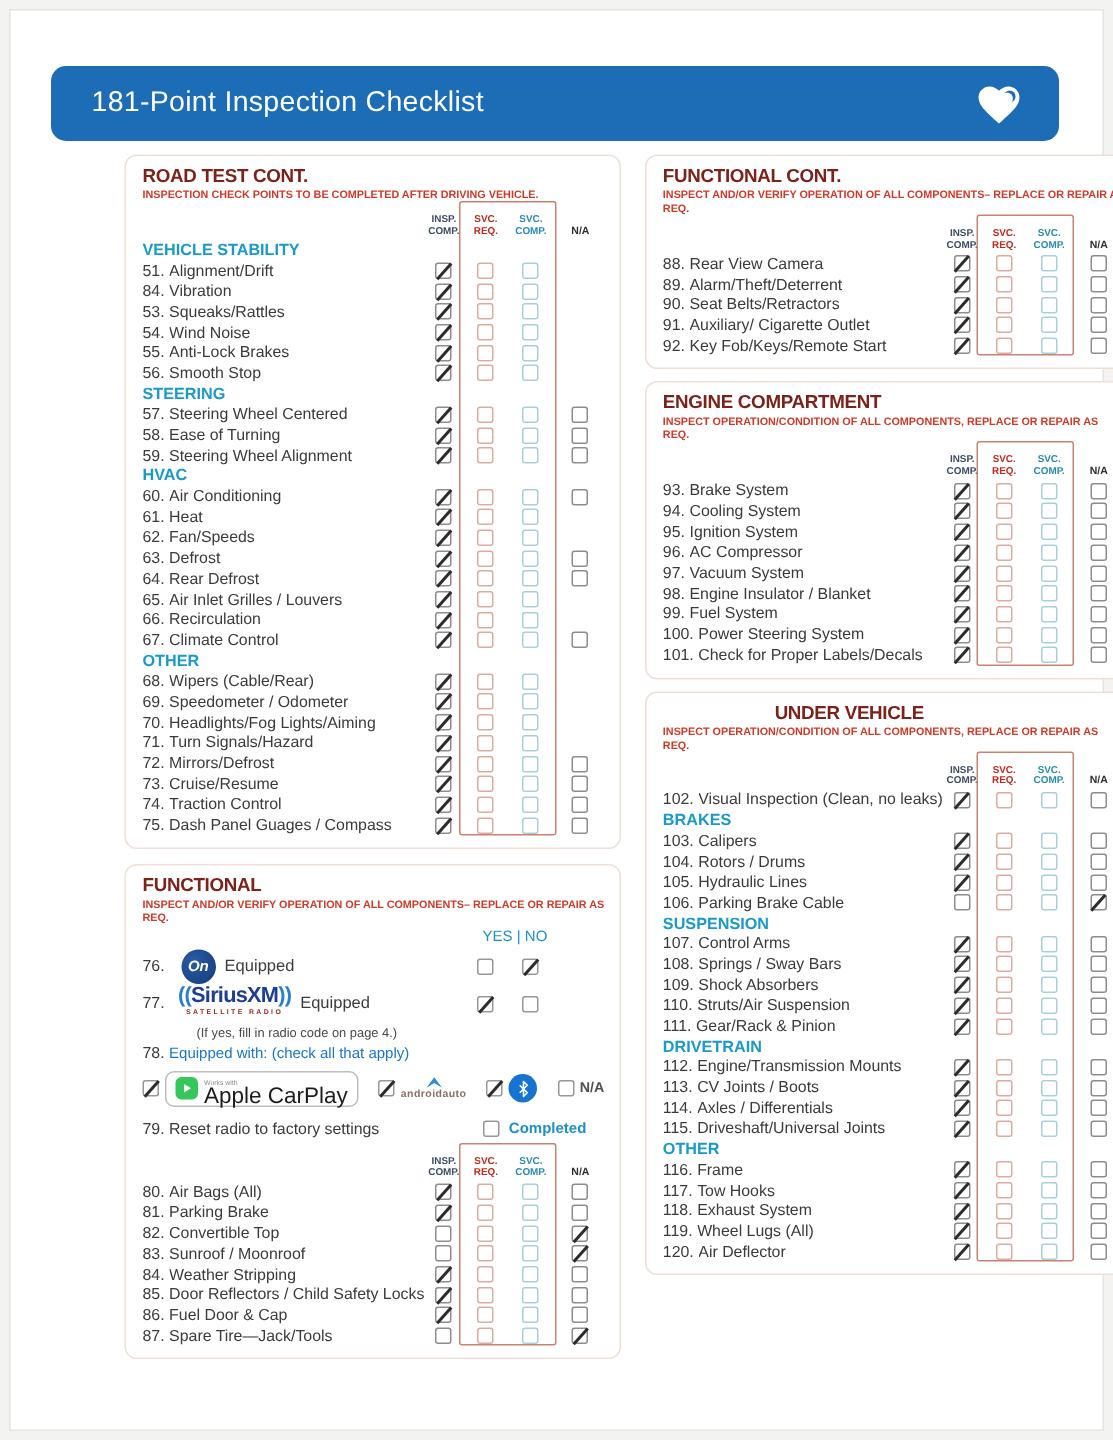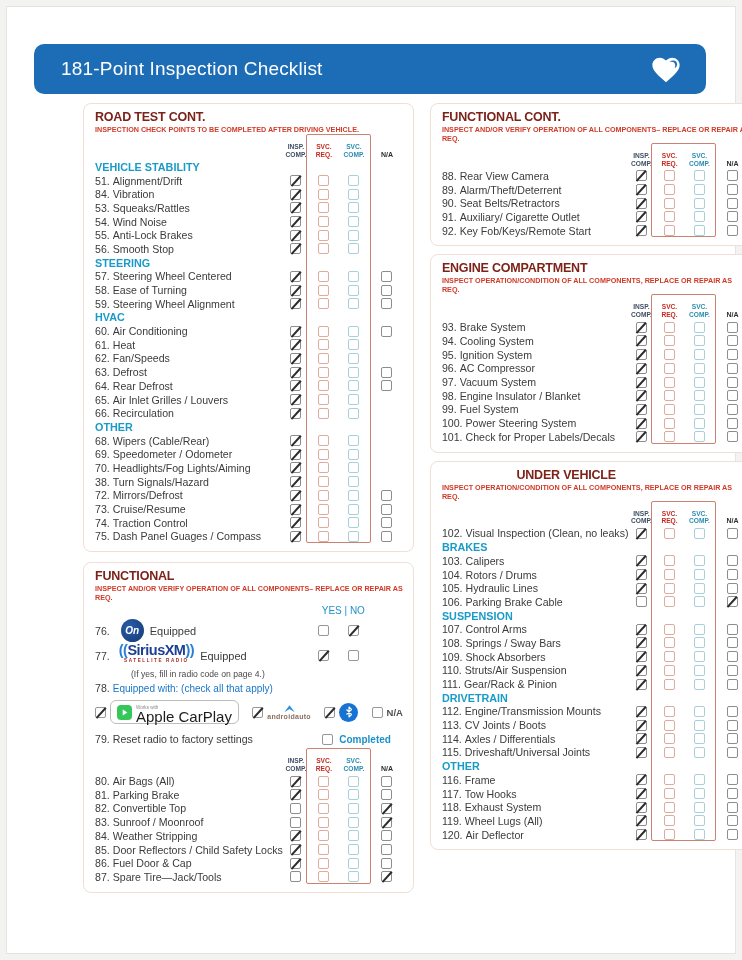--- a/index.html
+++ b/index.html
@@ -343,20 +343,36 @@
                 <span class="cb cb-insp checked"></span>
               </span>
               <span class="slot req">
                 <span class="cb cb-req"></span>
               </span>
               <span class="slot comp">
                 <span class="cb cb-comp"></span>
               </span>
               <span class="slot na"></span>
             </div>
+            <div class="row">
+              <span class="num">67.</span>
+              <span class="lbl">Climate Control</span>
+              <span class="slot insp">
+                <span class="cb cb-insp checked"></span>
+              </span>
+              <span class="slot req">
+                <span class="cb cb-req"></span>
+              </span>
+              <span class="slot comp">
+                <span class="cb cb-comp"></span>
+              </span>
+              <span class="slot na">
+                <span class="cb cb-na"></span>
+              </span>
+            </div>
             <div class="grp">OTHER</div>
             <div class="row">
               <span class="num">68.</span>
               <span class="lbl">Wipers (Cable/Rear)</span>
               <span class="slot insp">
                 <span class="cb cb-insp checked"></span>
               </span>
               <span class="slot req">
                 <span class="cb cb-req"></span>
               </span>
@@ -387,21 +403,21 @@
               </span>
               <span class="slot req">
                 <span class="cb cb-req"></span>
               </span>
               <span class="slot comp">
                 <span class="cb cb-comp"></span>
               </span>
               <span class="slot na"></span>
             </div>
             <div class="row">
-              <span class="num">38.</span>
+              <span class="num">71.</span>
               <span class="lbl">Turn Signals/Hazard</span>
               <span class="slot insp">
                 <span class="cb cb-insp checked"></span>
               </span>
               <span class="slot req">
                 <span class="cb cb-req"></span>
               </span>
               <span class="slot comp">
                 <span class="cb cb-comp"></span>
               </span>

